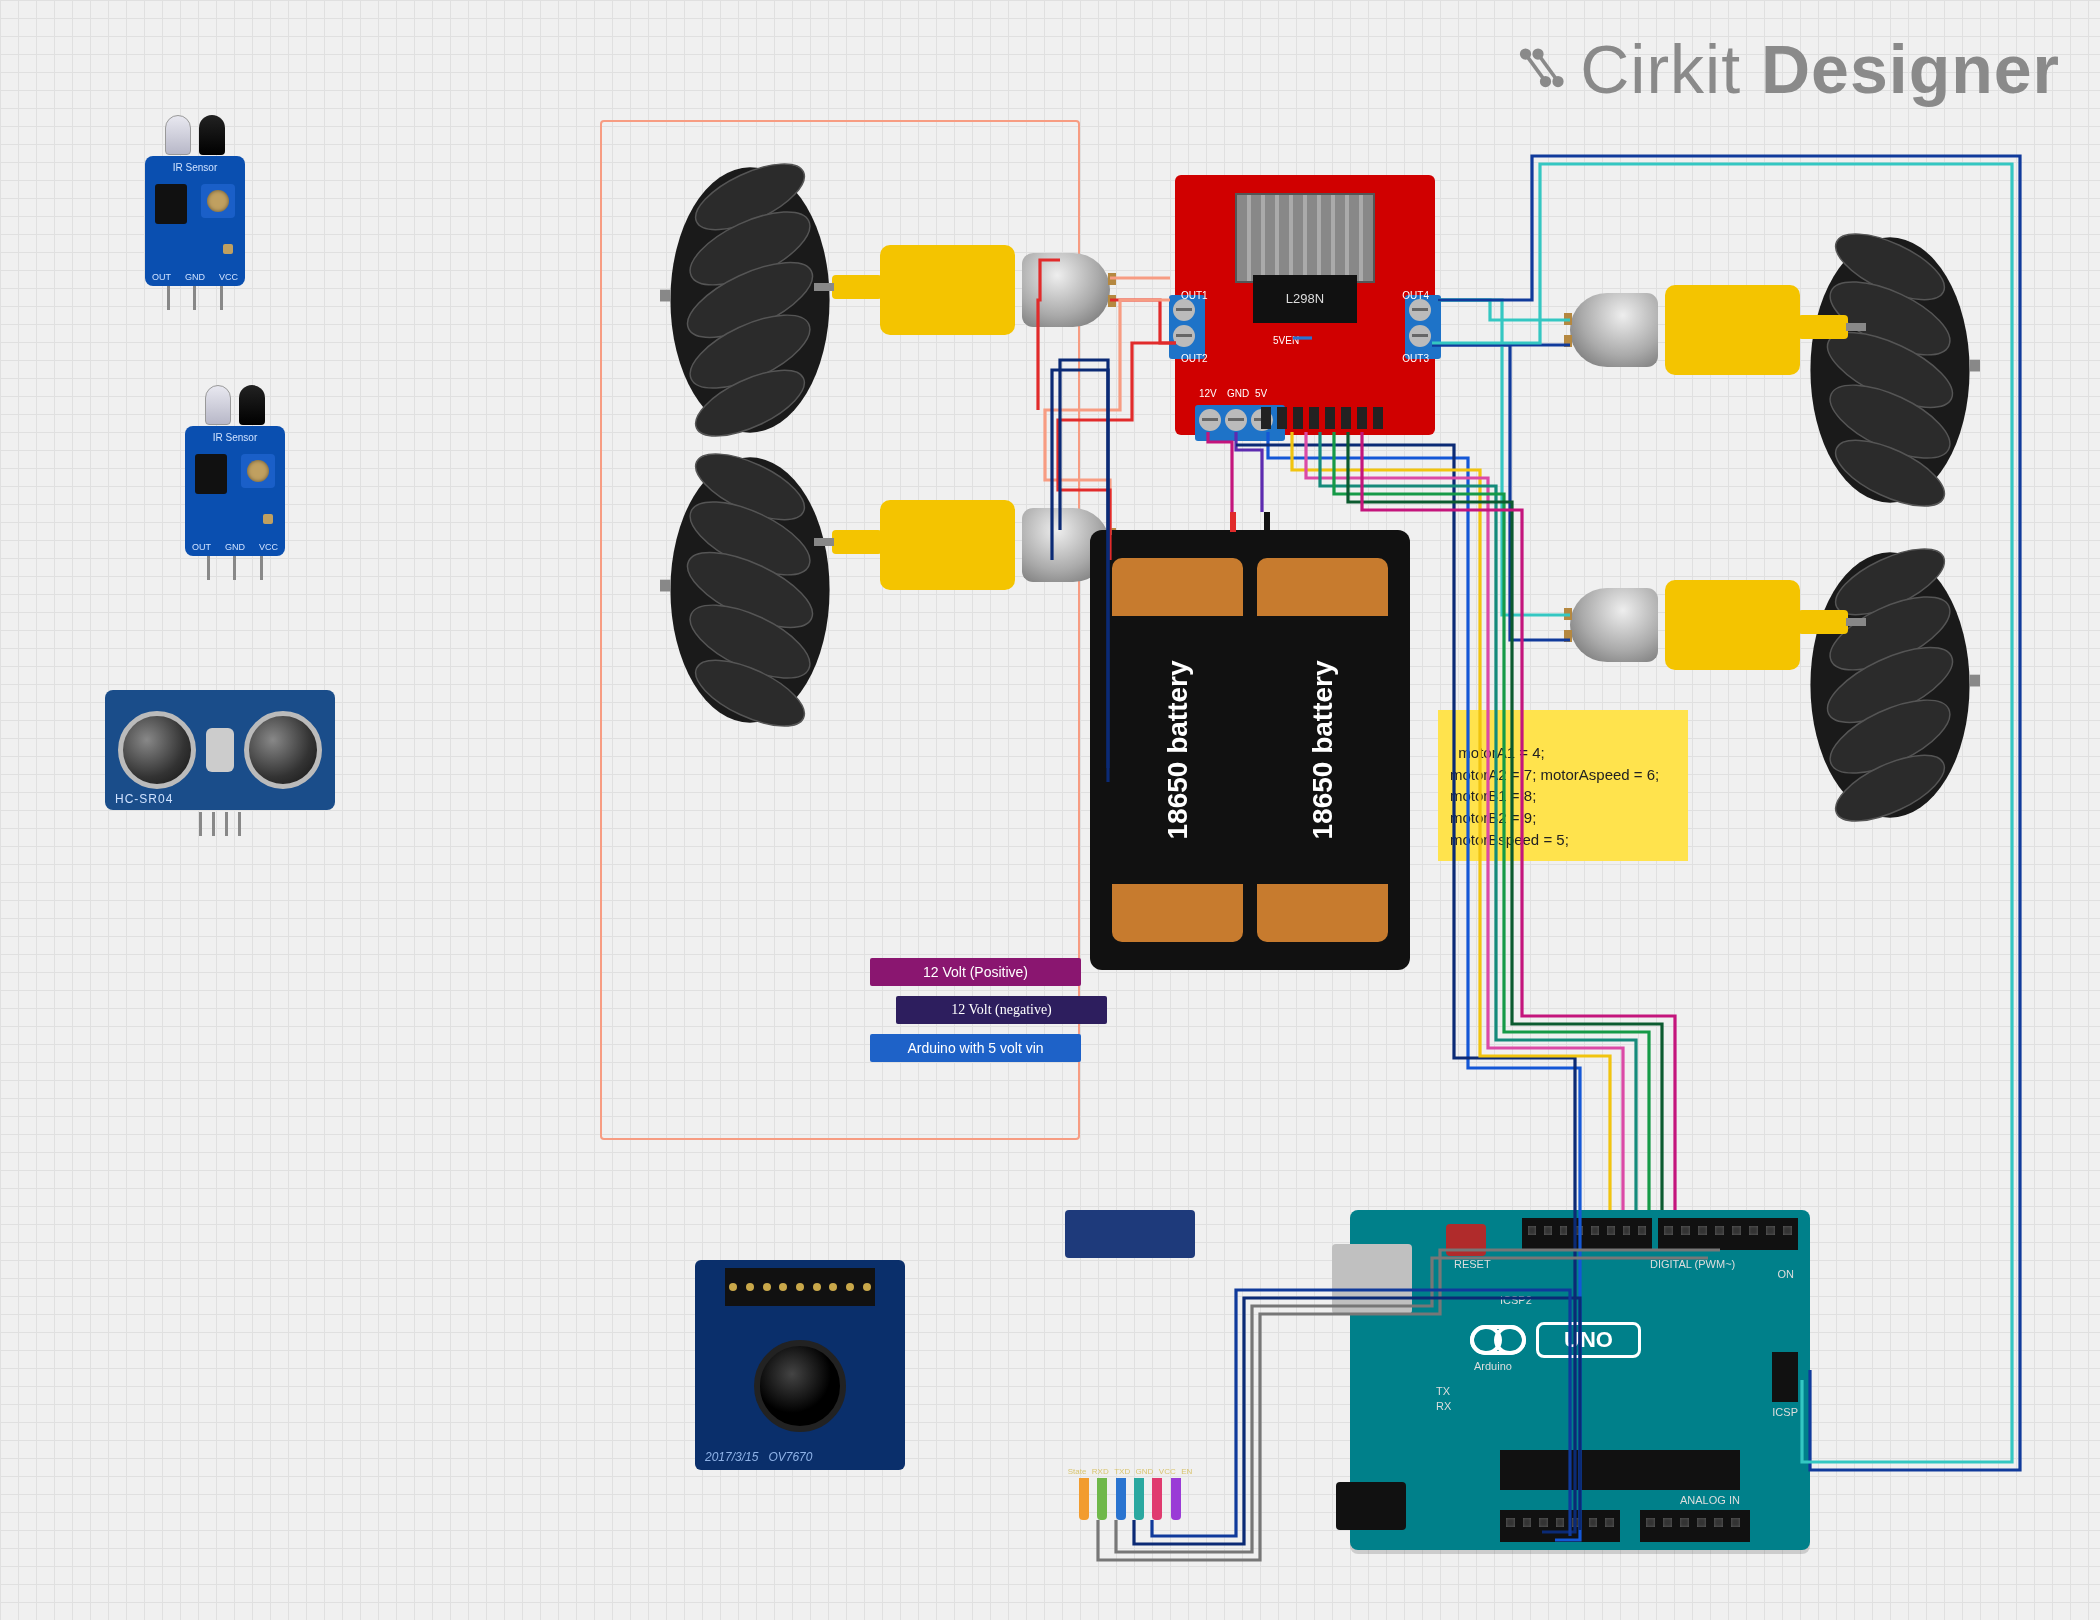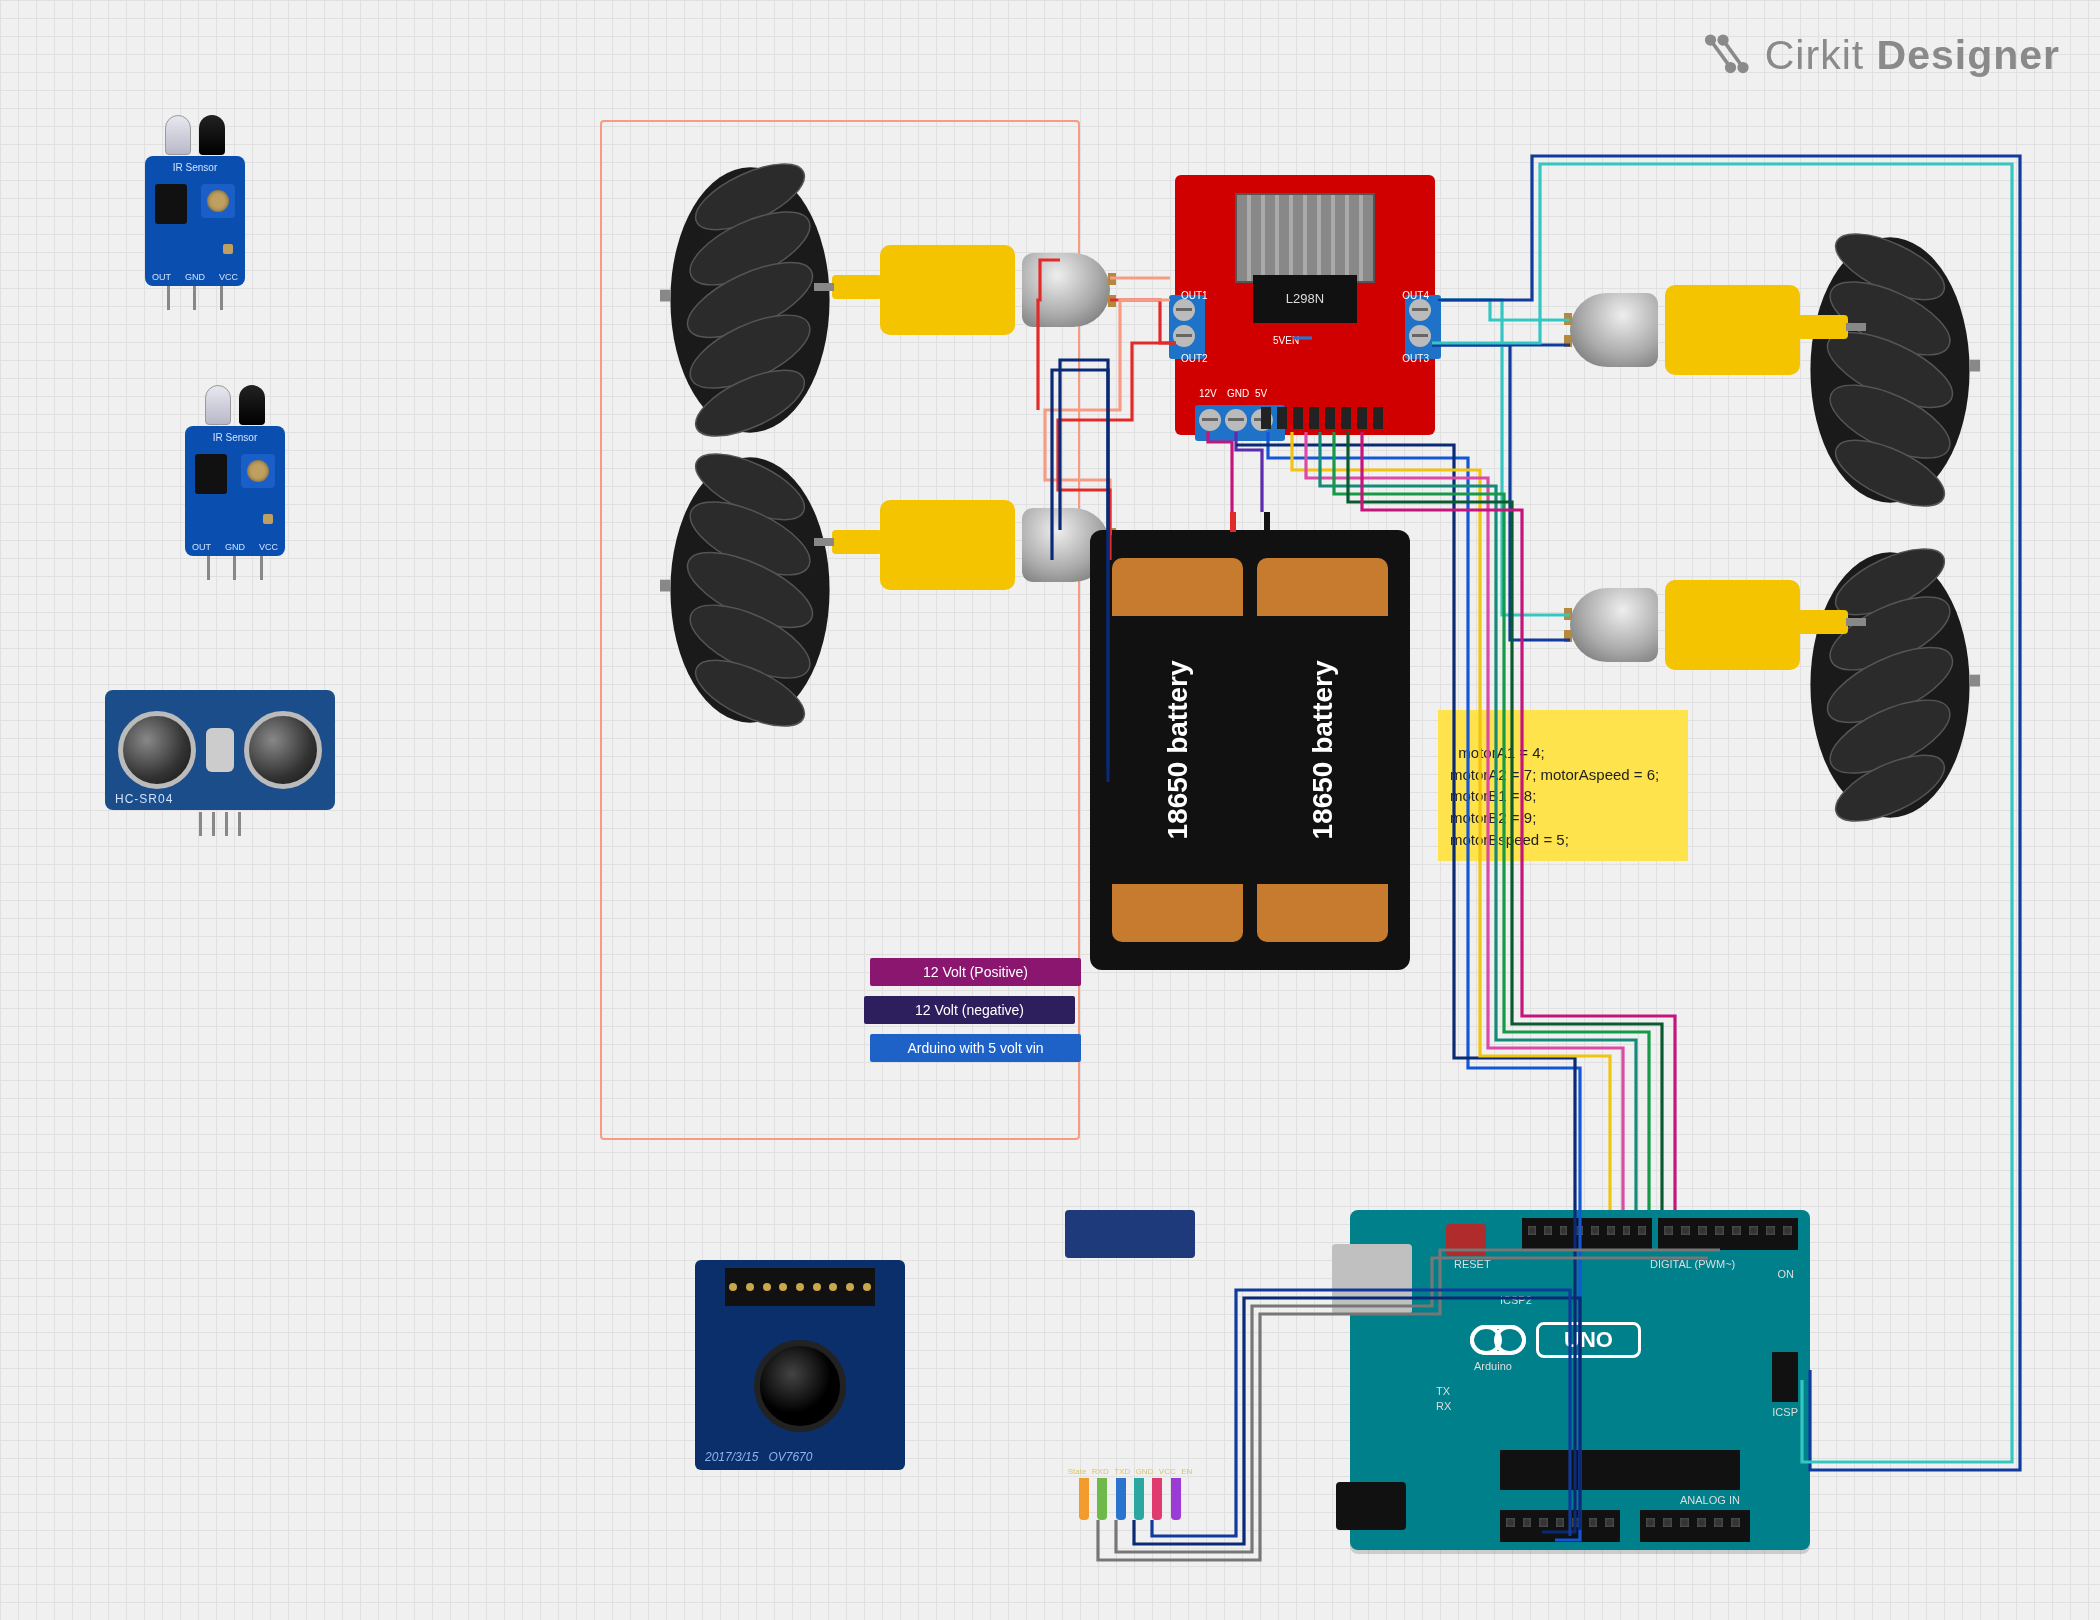--- a/index.html
+++ b/index.html
@@ -18,21 +18,21 @@
   .brand {
     position: absolute;
     top: 30px;
     right: 40px;
     display: flex;
     align-items: center;
     gap: 12px;
     color: #8a8a8a;
   }
   .brand-icon { width: 50px; height: 50px; }
-  .brand-text { font-size: 41px; letter-spacing: 1px; }
+  .brand-text { font-size: 68px; letter-spacing: 1px; }
   .brand-text .bold { font-weight: 700; }
 
   
   .ir-sensor {
     position: absolute;
     width: 120px;
   }
   .ir-leds {
     display: flex;
     justify-content: center;
@@ -728,21 +728,21 @@
 
 <div class="note-yellow" style="top:710px; left:1438px; width:250px;">
   <span>motorA1 = 4;
 motorA2 = 7; motorAspeed = 6;
 motorB1 = 8;
 motorB2 = 9;
 motorBspeed = 5;</span>
 </div>
 
 <div class="note-pill" style="top: 958px; left: 870px; background: rgb(138, 22, 112);">12 Volt (Positive)</div>
-<div class="note-pill" style="top: 996px; left: 864px; background: rgb(45, 30, 94);">12 Volt (negative)</div>
+<div class="note-pill" style="top: 996px; left: 896px; background: rgb(45, 30, 94); font-family: Liberation Serif, serif;">12 Volt (negative)</div>
 <div class="note-pill" style="top: 1034px; left: 870px; background: rgb(30, 98, 200);">Arduino with 5 volt vin</div>
 
 <div class="ov7670" style="top:1260px; left:695px;">
   <div class="ov7670-pcb">
     <div class="ov7670-header">
       <span></span>
         <span></span>
         <span></span>
         <span></span>
         <span></span>

